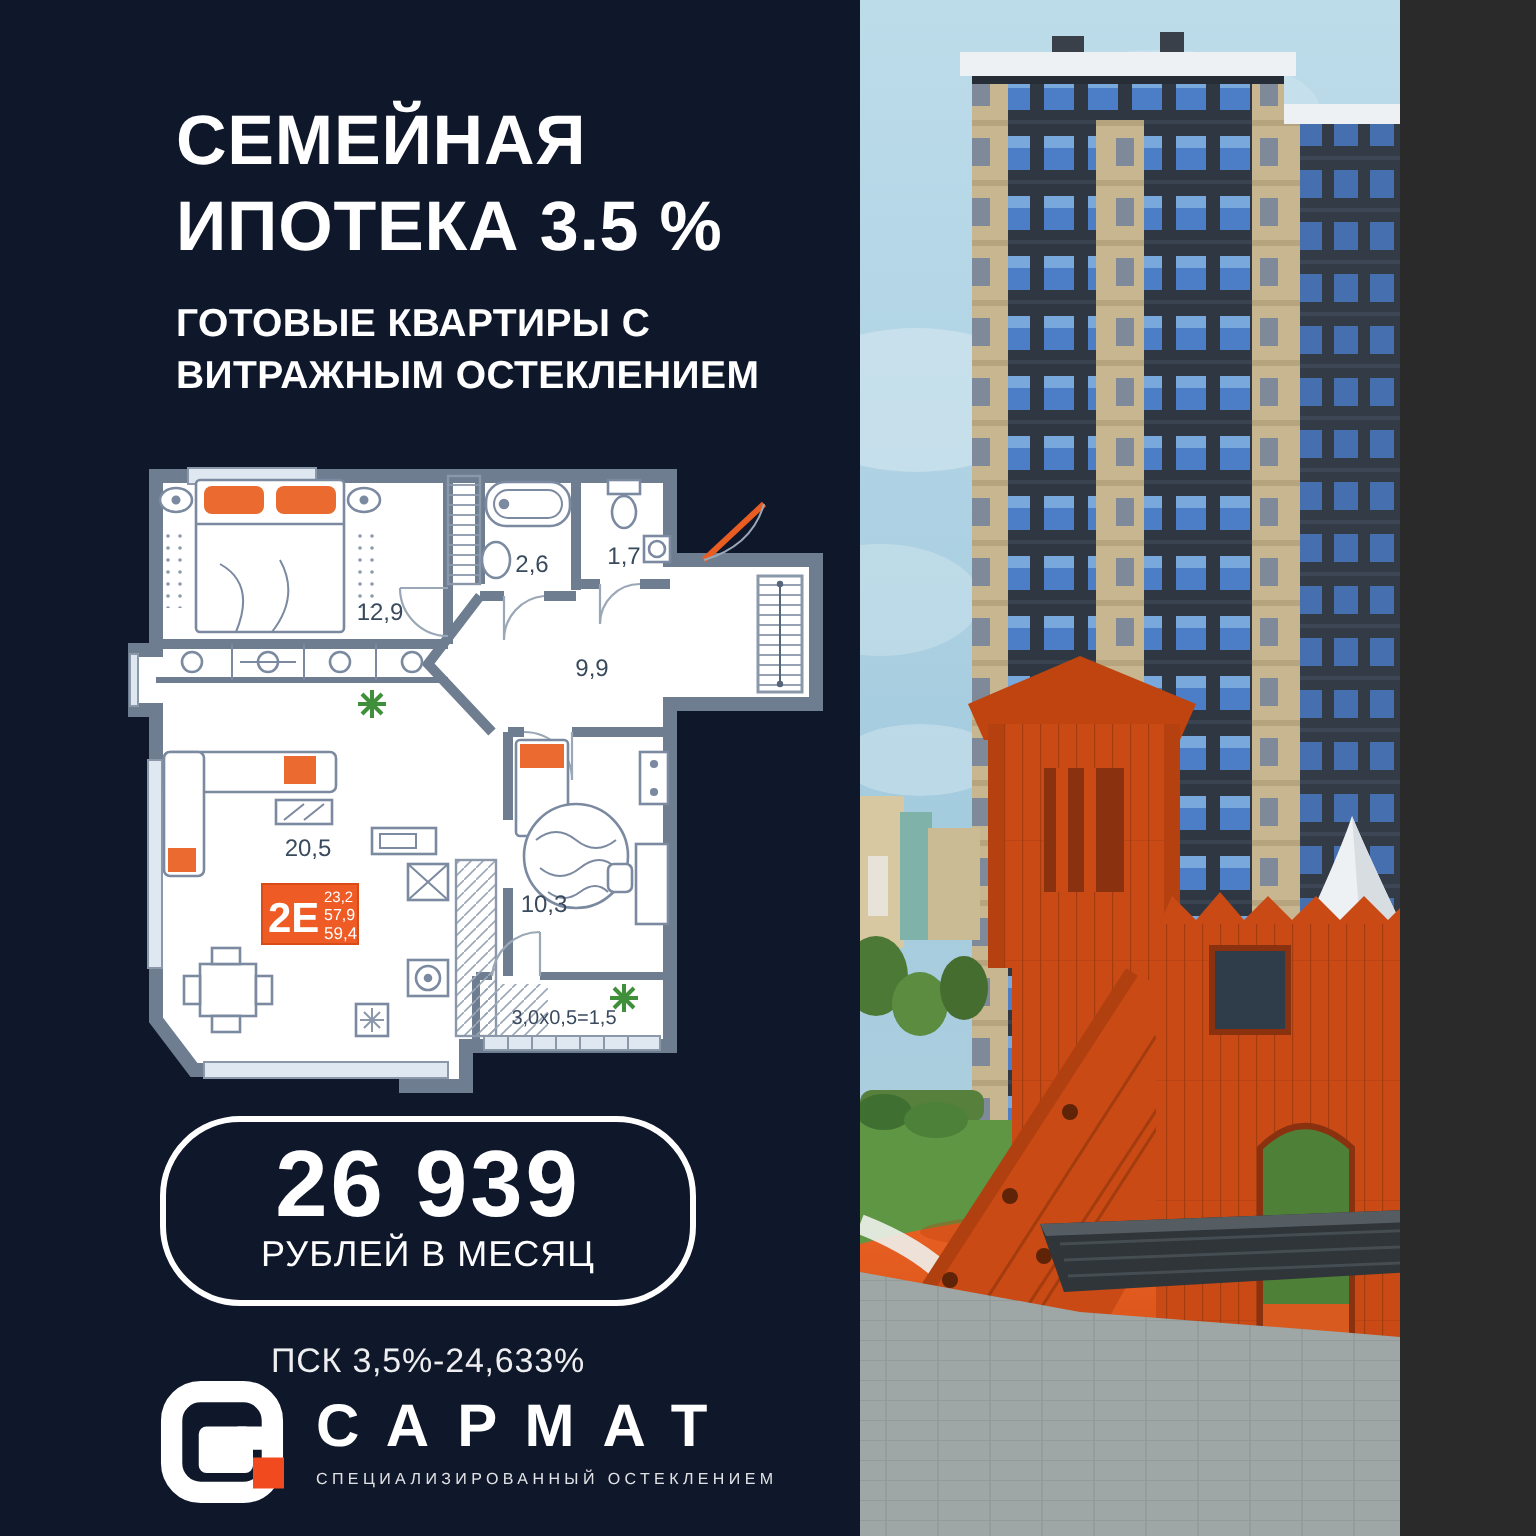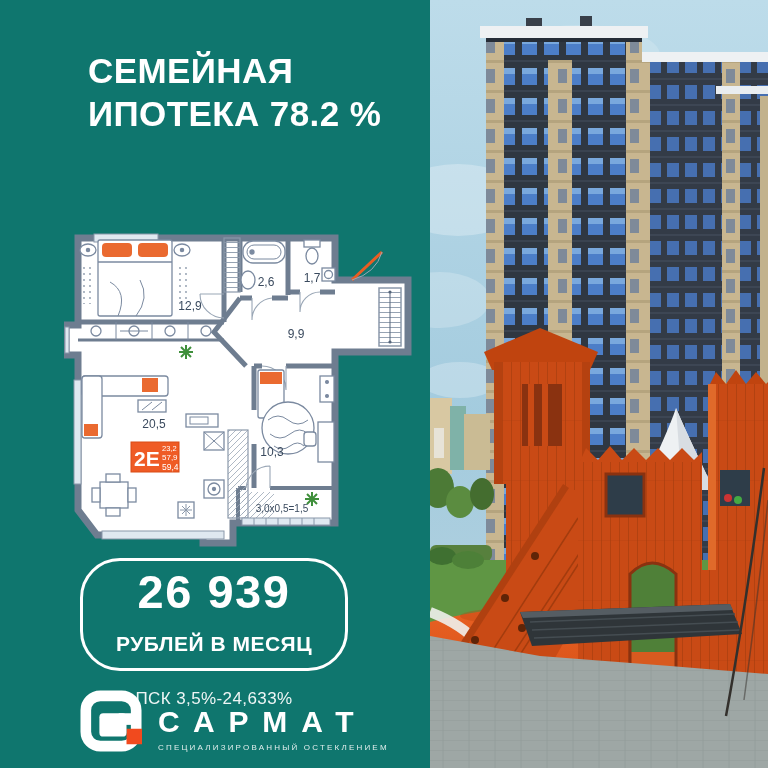--- a/index.html
+++ b/index.html
@@ -1,43 +1,47 @@
 <!DOCTYPE html>
 <html><head>
 <meta charset="utf-8">
 <style>
   html,body{margin:0;padding:0;background:#2a2a2a}
-  .canvas{position:relative;width:768px;height:768px;background:#0f766e;overflow:hidden;
+  .canvas{position:relative;width:700px;height:768px;background:#0f172a;overflow:hidden;
           font-family:"Liberation Sans",sans-serif;color:#fff}
   .headline{position:absolute;left:88px;top:50px;font-size:35px;font-weight:700;
             line-height:1.22;letter-spacing:.4px}
   .subheadline{position:absolute;left:88px;top:150px;font-size:19.5px;font-weight:700;
                line-height:1.32;letter-spacing:.2px}
   .plan-wrap{position:absolute;left:64px;top:230px}
   .offer{position:absolute;left:80px;top:558px;width:268px;text-align:center}
   .pill{border:3px solid #fff;border-radius:40px;padding:6px 8px 12px}
   .price{font-size:47px;font-weight:700;letter-spacing:1.5px;line-height:1.05}
-  .price-caption{font-size:21px;font-weight:700;letter-spacing:.5px;margin-top:16px}
+  .price-caption{font-size:18px;font-weight:400;letter-spacing:.5px;margin-top:1px}
   .psk{margin-top:18px;font-size:17px;color:rgba(255,255,255,.93);letter-spacing:.4px;font-weight:400}
-  .brand{position:absolute;left:80px;top:690px;display:flex;align-items:flex-end;gap:16px}
+  .brand{position:absolute;left:80px;top:690px;display:flex;align-items:center;gap:16px}
   .brand-name{font-size:30px;font-weight:700;letter-spacing:14px;line-height:1;white-space:nowrap}
   .brand-tagline{margin-top:6px;font-size:8px;letter-spacing:2.2px;color:rgba(255,255,255,.88);white-space:nowrap}
   .photo{position:absolute;left:430px;top:0}
   svg text{font-family:"Liberation Sans",sans-serif}
   .room-lbl{fill:#3a4a5e;font-size:12px}
   .room-lbl-sm{fill:#3a4a5e;font-size:10px}
 </style>
 </head>
 <body>
 
 <div class="canvas">
 
   <div class="headline">
     <div>СЕМЕЙНАЯ</div>
-    <div>ИПОТЕКА 78.2 %</div>
+    <div>ИПОТЕКА 3.5 %</div>
+  </div>
+  <div class="subheadline">
+    <div>ГОТОВЫЕ КВАРТИРЫ С</div>
+    <div>ВИТРАЖНЫМ ОСТЕКЛЕНИЕМ</div>
   </div>
 
   <div class="plan-wrap">
   <svg width="352" height="318" viewBox="-12 0 352 318">
     <defs>
       <pattern id="dots" width="6" height="6" patternUnits="userSpaceOnUse">
         <circle cx="2" cy="2" r="0.9" fill="#8a98aa"></circle>
       </pattern>
       <pattern id="hH" width="5" height="5" patternUnits="userSpaceOnUse">
         <path d="M0 2.5H5" stroke="#8a98aa" stroke-width="0.9"></path>

